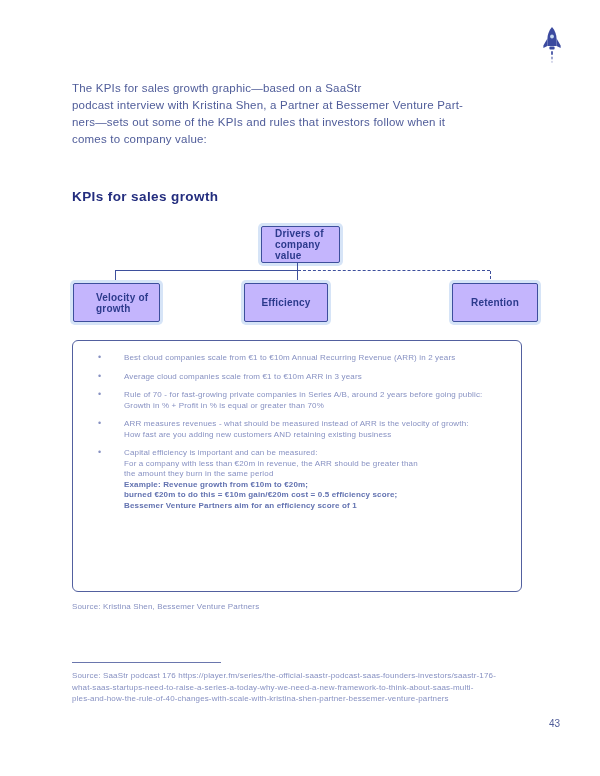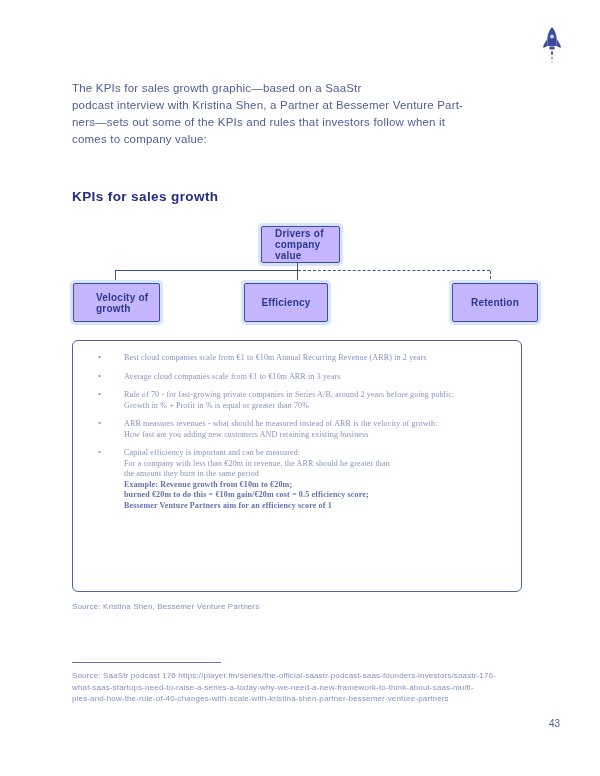--- a/index.html
+++ b/index.html
@@ -59,21 +59,20 @@
     border:1px solid #52609f; border-radius:6px; background:#ffffff;
     box-sizing:border-box;
   }
   .kpi-box ul {
     list-style:none; margin:0; padding:12px 16px 0 25px;
   }
   .kpi-box li {
     position:relative; padding-left:26px; margin-bottom:8px;
     font-size:8px; line-height:10.5px; letter-spacing:0.15px;
     color:#8791c2;
-    font-family:Liberation Serif, serif;
   }
   .kpi-box li::before {
     content:"•"; position:absolute; left:0; top:-1px; color:#8791c2; font-size:9px;
   }
   .bullet-text { display:block; white-space:pre-line; }
   .bullet-bold { display:block; white-space:pre-line; font-weight:bold; color:#6272b0; }
   .bullet-bold:empty { display:none; }
 
   
   .source-line {

